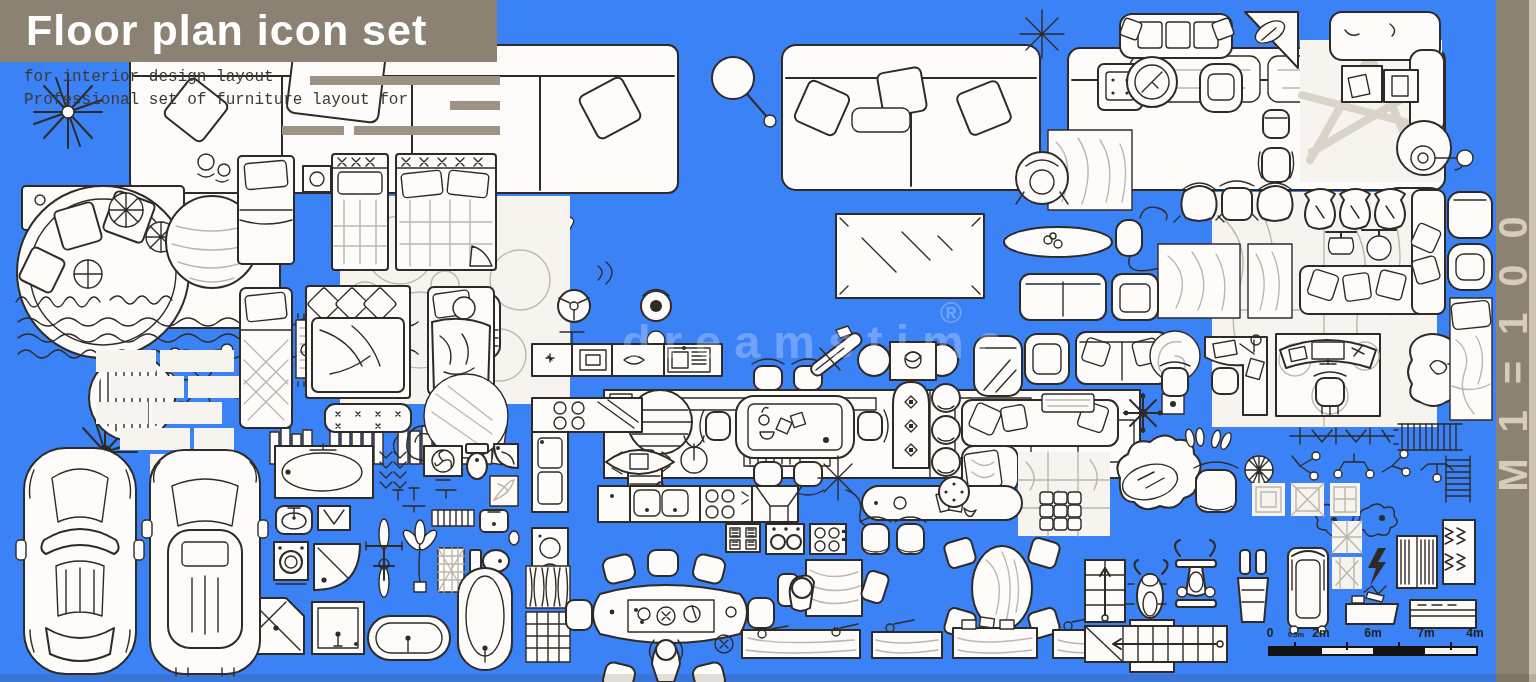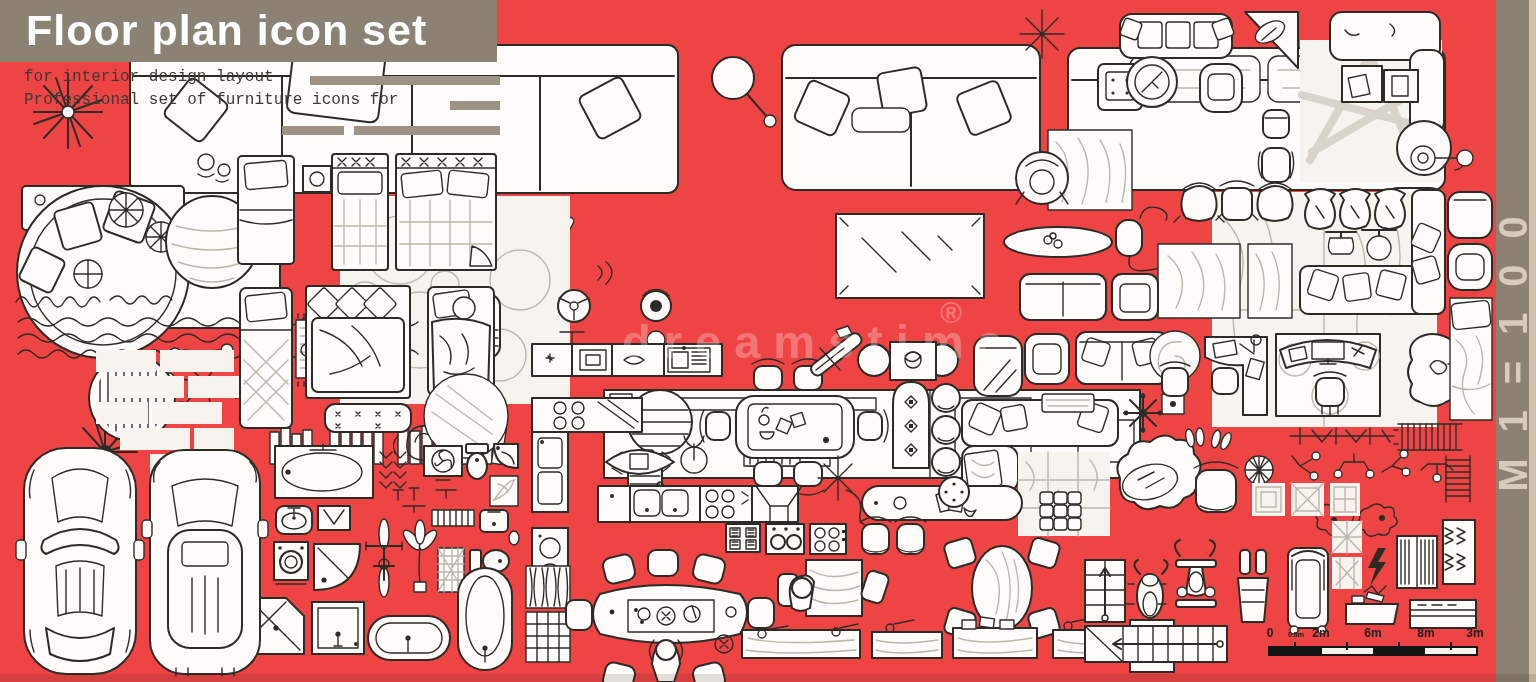--- a/index.html
+++ b/index.html
@@ -1,16 +1,16 @@
 <!DOCTYPE html>
 <html><head>
 <meta charset="utf-8">
 <style>
   html,body{margin:0;padding:0;background:#8a8171;}
-  #stage{position:relative;width:1536px;height:682px;background:#ef4444;overflow:hidden;
+  #stage{position:relative;width:1536px;height:682px;background:#3b82f6;overflow:hidden;
          font-family:"Liberation Sans",sans-serif;}
   
   .banner{position:absolute;left:0;top:0;width:497px;height:62px;background:#8b8274;}
   .banner h1{margin:0;padding:0 0 0 26px;line-height:60px;font-size:43px;font-weight:bold;
              color:#ffffff;letter-spacing:1px;white-space:nowrap;}
   .subtitle{position:absolute;left:24px;top:66px;width:500px;color:#3e3a33;
             font-family:"Liberation Mono","DejaVu Sans Mono",monospace;font-size:16px;line-height:23px;}
   .subtitle .line{position:relative;white-space:nowrap;}
   .accent{position:absolute;background:#9d9283;height:9px;}
   .bar1{left:310px;top:76px;width:190px;}
@@ -1043,21 +1043,21 @@
     <g>
       <rect class="k" x="1238" y="660" width="0" height="0"></rect>
     </g>
   </svg>
 
   <div class="banner">
     <h1>Floor plan icon set</h1>
   </div>
   <div class="subtitle">
     <div class="line">for interior design layout</div>
-    <div class="line">Professional set of furniture icons for</div>
+    <div class="line">Professional set of furniture layout for</div>
   </div>
   <div class="accent bar1"></div>
   <div class="accent bar2"></div>
   <div class="accent bar3a"></div>
   <div class="accent bar3b"></div>
 
   <div class="wm">
     <span>dreamstime</span>
     <span class="reg">®</span>
   </div>
@@ -1066,22 +1066,22 @@
     <span class="vlabel">M1=100</span>
   </div>
   <div class="edgecol"></div>
   <div class="bottomshade"></div>
 
   <div class="scalebar">
     <span class="sl" style="left:2px">0</span>
     <span class="sl small" style="left:28px">0.5m</span>
     <span class="sl" style="left:53px">2m</span>
     <span class="sl" style="left:105px">6m</span>
-    <span class="sl" style="left:158px">8m</span>
-    <span class="sl" style="left:207px">3m</span>
+    <span class="sl" style="left:158px">7m</span>
+    <span class="sl" style="left:207px">4m</span>
     <div class="bar">
       <div class="seg b"></div>
       <div class="seg w"></div>
       <div class="seg b"></div>
       <div class="seg w"></div>
       <div class="tick" style="left:24px"></div>
       <div class="tick" style="left:76px"></div>
       <div class="tick" style="left:128px"></div>
       <div class="tick" style="left:180px"></div>
     </div>

